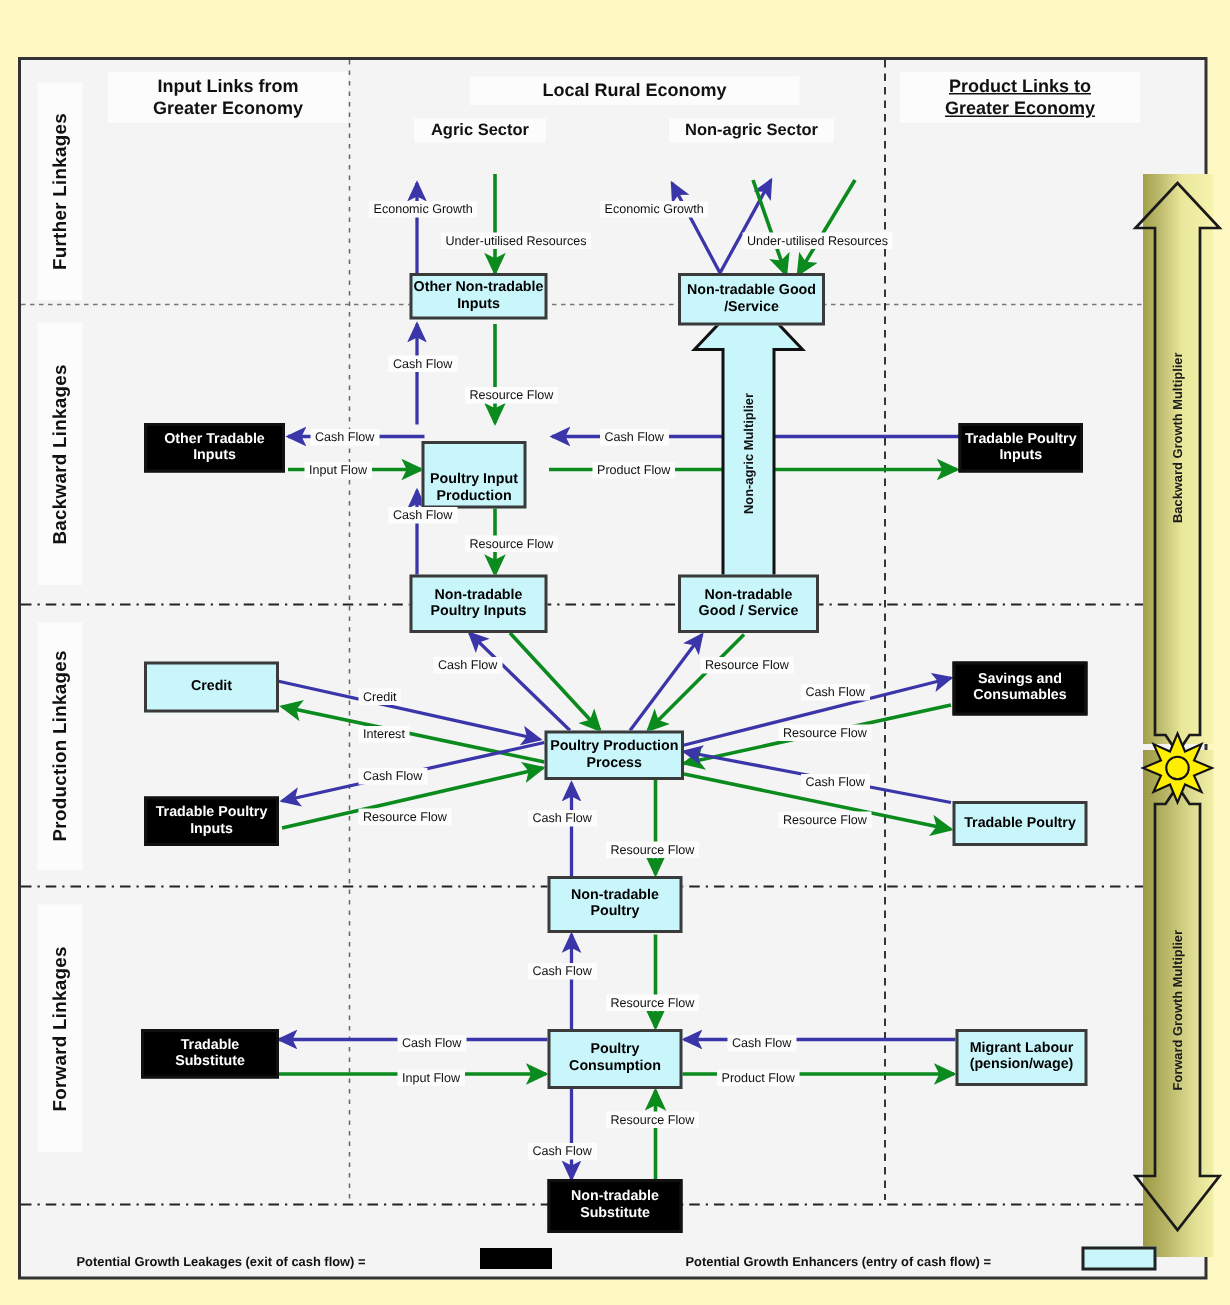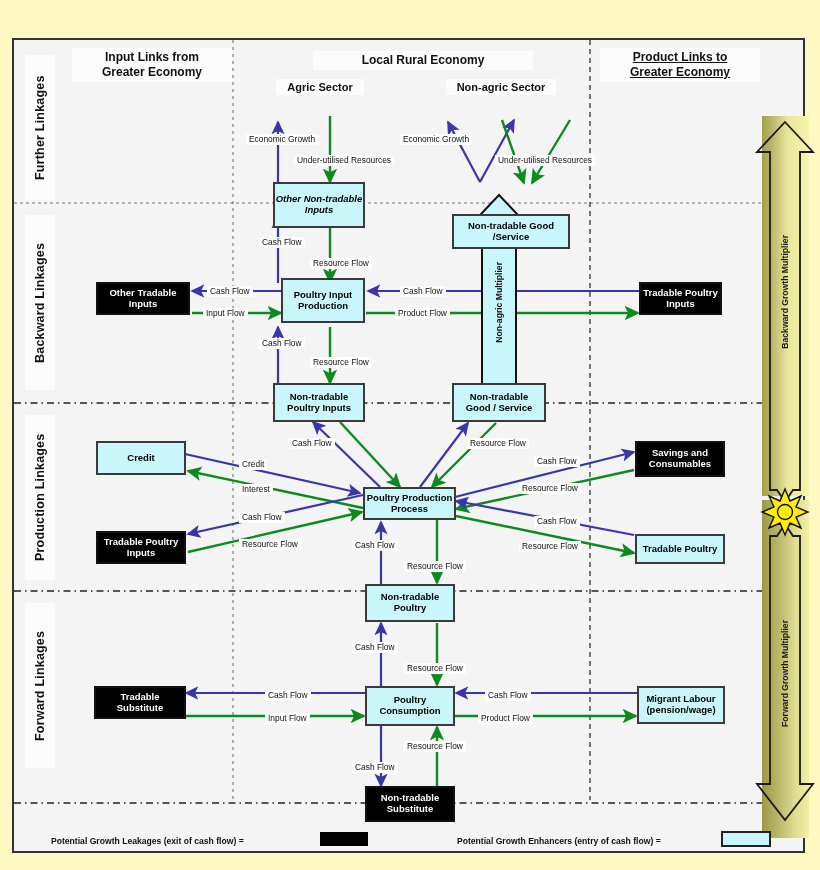--- a/index.html
+++ b/index.html
@@ -217,36 +217,36 @@
 Greater Economy</span></div>
 
   <div class="subhead" style="left:276px;top:79px;width:88px;">Agric Sector</div>
   <div class="subhead" style="left:446px;top:79px;width:110px;">Non-agric Sector</div>
 
   <div class="rowlabel" style="left:25px;top:55px;width:30px;height:145px;">Further Linkages</div>
   <div class="rowlabel" style="left:25px;top:215px;width:30px;height:175px;">Backward Linkages</div>
   <div class="rowlabel" style="left:25px;top:415px;width:30px;height:165px;">Production Linkages</div>
   <div class="rowlabel" style="left:25px;top:603px;width:30px;height:165px;">Forward Linkages</div>
 
-  <div class="box cyan" style="left:273px;top:182px;width:92px;height:46px;font-style:italic;">
+  <div class="box cyan" style="left:273px;top:182px;width:92px;height:31px;">
     <span style="white-space:pre-line;">Other Non-tradable
 Inputs</span>
     </div>
 
-  <div class="box cyan" style="left:452px;top:182px;width:118px;height:35px;margin-top:32px;">
+  <div class="box cyan" style="left:452px;top:182px;width:98px;height:35px;">
     <span style="white-space:pre-line;">Non-tradable Good
 /Service</span>
     </div>
 
   <div class="box black" style="left:96px;top:282px;width:94px;height:33px;">
     <span style="white-space:pre-line;">Other Tradable
 Inputs</span>
     </div>
 
-  <div class="box cyan" style="left:281px;top:278px;width:84px;height:45px;">
+  <div class="box cyan" style="left:281px;top:294px;width:70px;height:45px;align-items:flex-end;">
     <span style="white-space:pre-line;">Poultry Input
 Production</span>
     </div>
 
   <div class="box black" style="left:639px;top:282px;width:83px;height:33px;">
     <span style="white-space:pre-line;">Tradable Poultry
 Inputs</span>
     </div>
 
   <div class="box cyan" style="left:273px;top:383px;width:92px;height:39px;">

